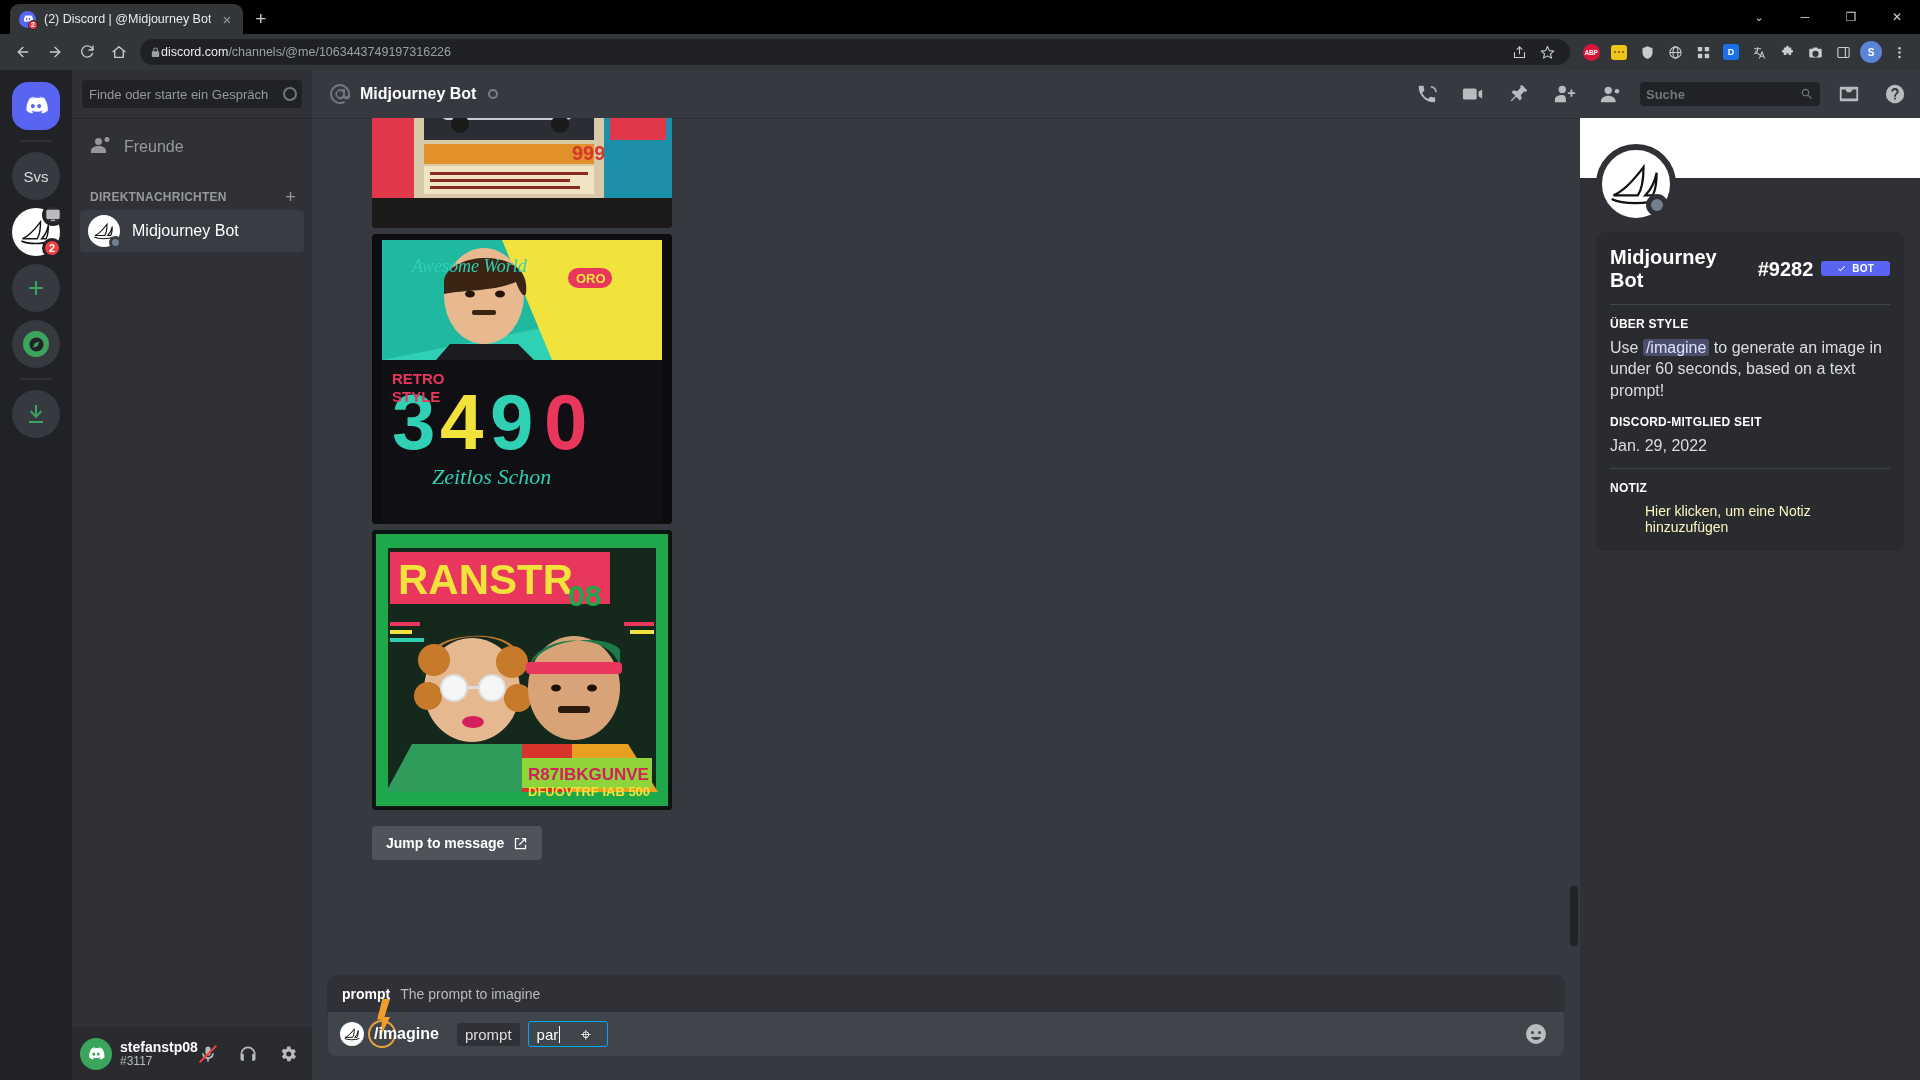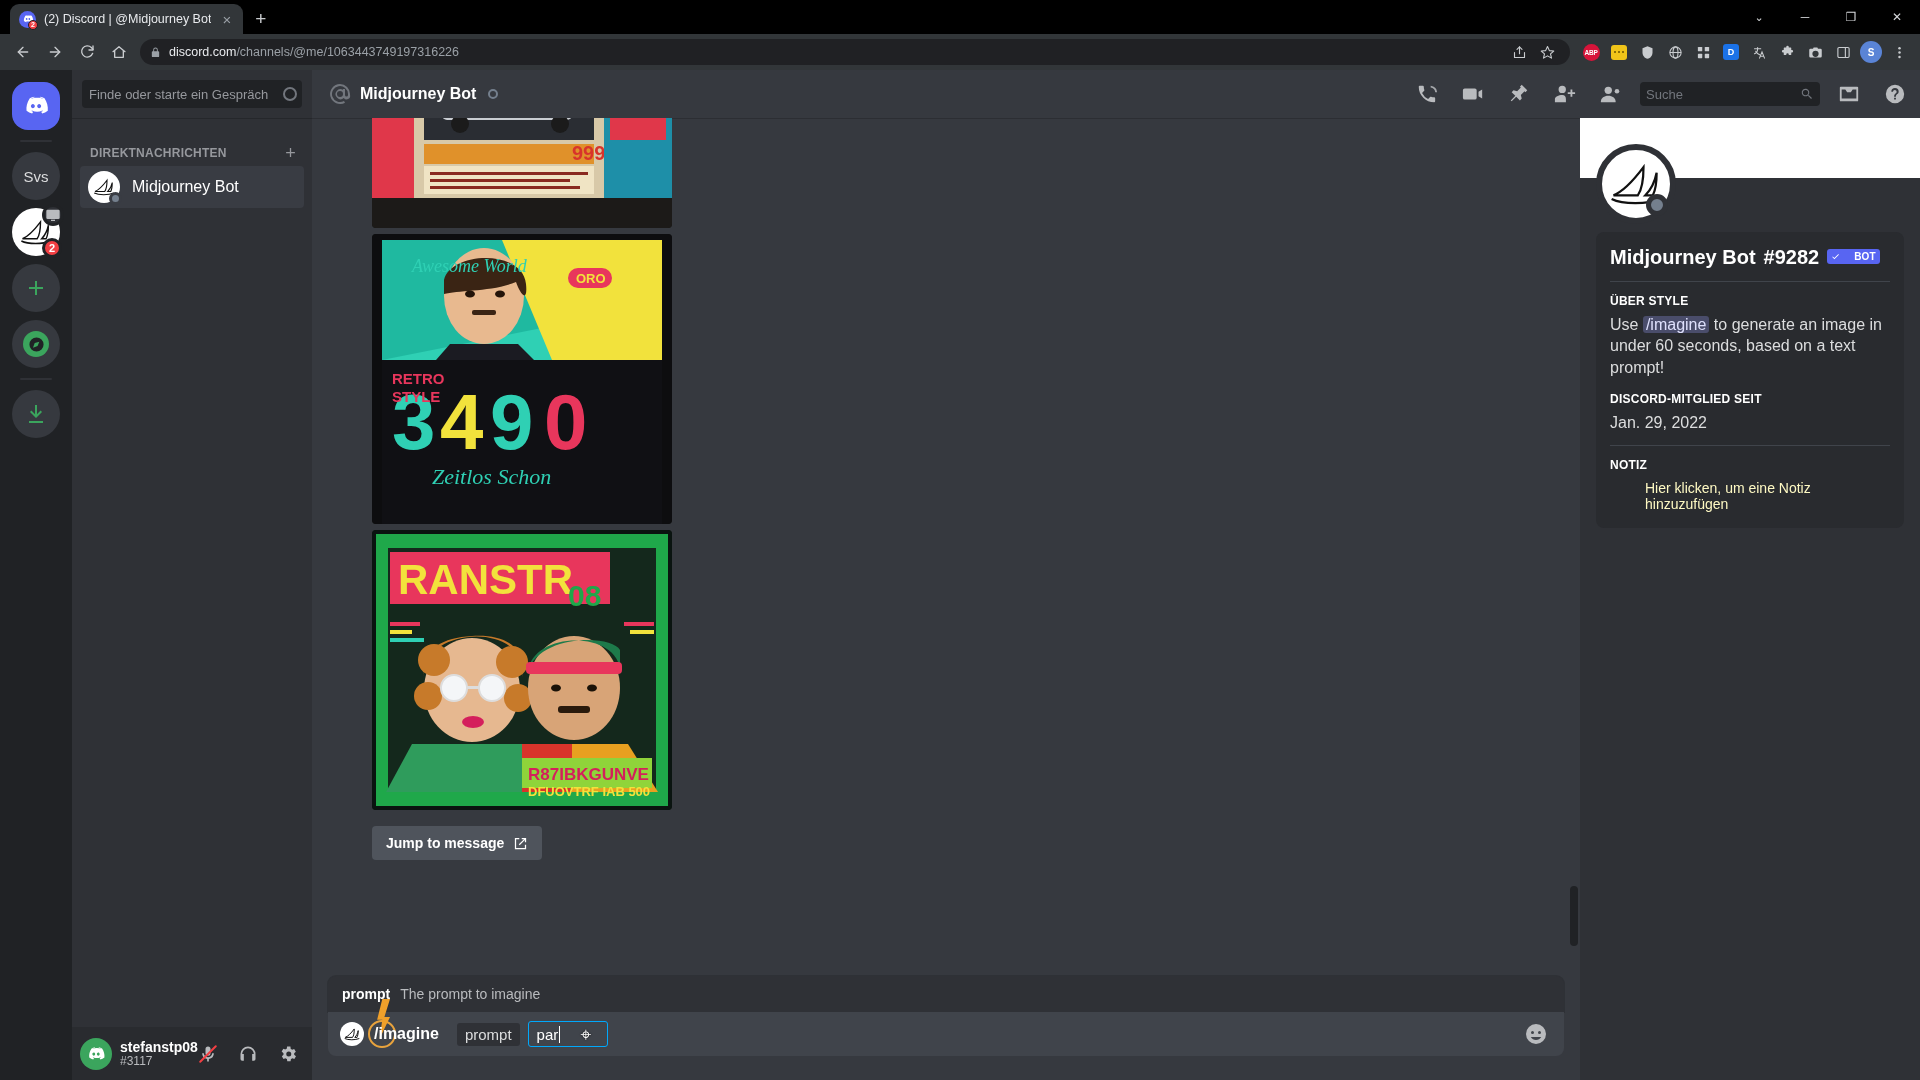--- a/index.html
+++ b/index.html
@@ -53,21 +53,21 @@
     padding: 0 8px; gap: 2px; flex: 0 0 36px;
   }
   .nav-btn {
     width: 30px; height: 30px; display: flex; align-items: center; justify-content: center;
     color: #c9cccf; cursor: pointer; border-radius: 50%;
   }
   .nav-btn svg { width: 16px; height: 16px; }
   .omnibox {
     flex: 1; height: 26px; background: #202124; border-radius: 13px;
     display: flex; align-items: center; padding: 0 10px; margin: 0 6px 0 4px;
-    gap: 8px; min-width: 0;
+    min-width: 0;
   }
   .omnibox .lock { color: #9aa0a6; display: flex; align-items: center; }
   .omnibox .lock svg { width: 11px; height: 11px; }
   .url { font-size: 12.5px; color: #9aa0a6; white-space: nowrap; overflow: hidden; }
   .url .host { color: #e8eaed; }
   .omni-actions { display: flex; align-items: center; gap: 2px; margin-left: auto; }
   .tb-icon {
     width: 26px; height: 26px; display: flex; align-items: center; justify-content: center;
     color: #c9cccf; cursor: pointer; flex: 0 0 26px;
   }
@@ -193,21 +193,21 @@
   
   .chat { flex: 1; display: flex; flex-direction: column; min-width: 0; background: #36393f; }
   .chat-header {
     height: 48px; display: flex; align-items: center; padding: 0 8px 0 16px;
     box-shadow: 0 1px 0 rgba(4,4,5,.2); gap: 8px; flex: 0 0 48px;
   }
   .at-icon { color: #72767d; font-size: 22px; display: flex; align-items: center; }
   .at-icon svg { width: 24px; height: 24px; fill: #72767d; }
   .chat-title { color: #fff; font-size: 16px; font-weight: 600; }
   .title-status { width: 10px; height: 10px; border: 2px solid #747f8d; border-radius: 50%; margin-left: 4px; }
-  .header-actions { margin-left: auto; display: flex; align-items: center; gap: 12px; }
+  .header-actions { margin-left: auto; display: flex; align-items: center; gap: 12px; font-weight: bold; }
   .hdr-icon {
     width: 34px; height: 34px; display: flex; align-items: center; justify-content: center;
     color: #b9bbbe; cursor: pointer; flex: 0 0 34px;
   }
   .hdr-icon svg { width: 22px; height: 22px; fill: #b9bbbe; }
   .hdr-search {
     width: 180px; height: 24px; background: #202225; border-radius: 4px;
     display: flex; align-items: center; padding: 0 6px; gap: 4px; cursor: pointer;
   }
   .hdr-search .ph { color: #72767d; font-size: 13px; flex: 1; }
@@ -303,21 +303,21 @@
     position: absolute; right: 2px; bottom: 2px; width: 22px; height: 22px;
     border-radius: 50%; background: #747f8d; border: 5px solid #2f3136;
   }
   .profile-card {
     margin: 8px 16px 0 16px; background: #292b2f; border-radius: 8px; padding: 14px;
   }
   .profile-name { color: #fff; font-size: 20px; font-weight: 700; display: flex; align-items: center; gap: 8px; }
   .profile-name .tag { color: #fff; font-weight: 700; }
   .bot-badge {
     background: #5865f2; color: #fff; font-size: 10px; font-weight: 600;
-    border-radius: 3px; padding: 2px 4px; display: inline-flex; align-items: center; gap: 14px;
+    border-radius: 3px; padding: 2px 16px; display: inline-flex; align-items: center; gap: 6px;
     letter-spacing: .02em; position: relative; top: -1px;
   }
   .bot-badge svg { width: 9px; height: 9px; fill: #fff; }
   .card-divider { height: 1px; background: #40444b; margin: 12px 0; }
   .card-label {
     color: #fff; font-size: 12px; font-weight: 700;
     letter-spacing: .02em; margin-bottom: 6px;
   }
   .card-text { color: #dcddde; font-size: 16px; line-height: 1.33; }
   .inline-code {
@@ -518,20 +518,28 @@
     </div>
 
     <div class="dm-sidebar">
       <div class="dm-search-wrap">
         <div class="dm-search">
           <span>Finde oder starte ein Gespräch</span>
           <span class="caret-circle"></span>
         </div>
       </div>
       <div class="dm-nav">
+        <div class="dm-row">
+          <span class="friends-icon">
+            <svg viewBox="0 0 24 24">
+                <path d="M14 8.5a3.5 3.5 0 1 1-7 0 3.5 3.5 0 0 1 7 0zM10.5 13c-4 0-7.5 2-7.5 4.5V20h15v-2.5c0-2.5-3.5-4.5-7.5-4.5zM19 9a2.5 2.5 0 1 0 0-5 2.5 2.5 0 0 0 0 5z"></path>
+              </svg>
+          </span>
+          <span class="label">Freunde</span>
+        </div>
         <div class="dm-header">
           <span>DIREKTNACHRICHTEN</span>
           <span class="plus">+</span>
         </div>
         <div class="dm-row active">
           <span class="dm-avatar">
             <svg viewBox="0 0 64 64">
               <path d="M8 44 C18 40 28 30 40 14 C40 30 38 38 34 44 Z" fill="none" stroke="#111" stroke-width="3"></path>
               <path d="M42 44 C48 38 52 30 54 20 C54 32 52 40 50 44 Z" fill="none" stroke="#111" stroke-width="3"></path>
               <path d="M6 48 C18 54 44 54 58 48" fill="none" stroke="#111" stroke-width="3"></path>

